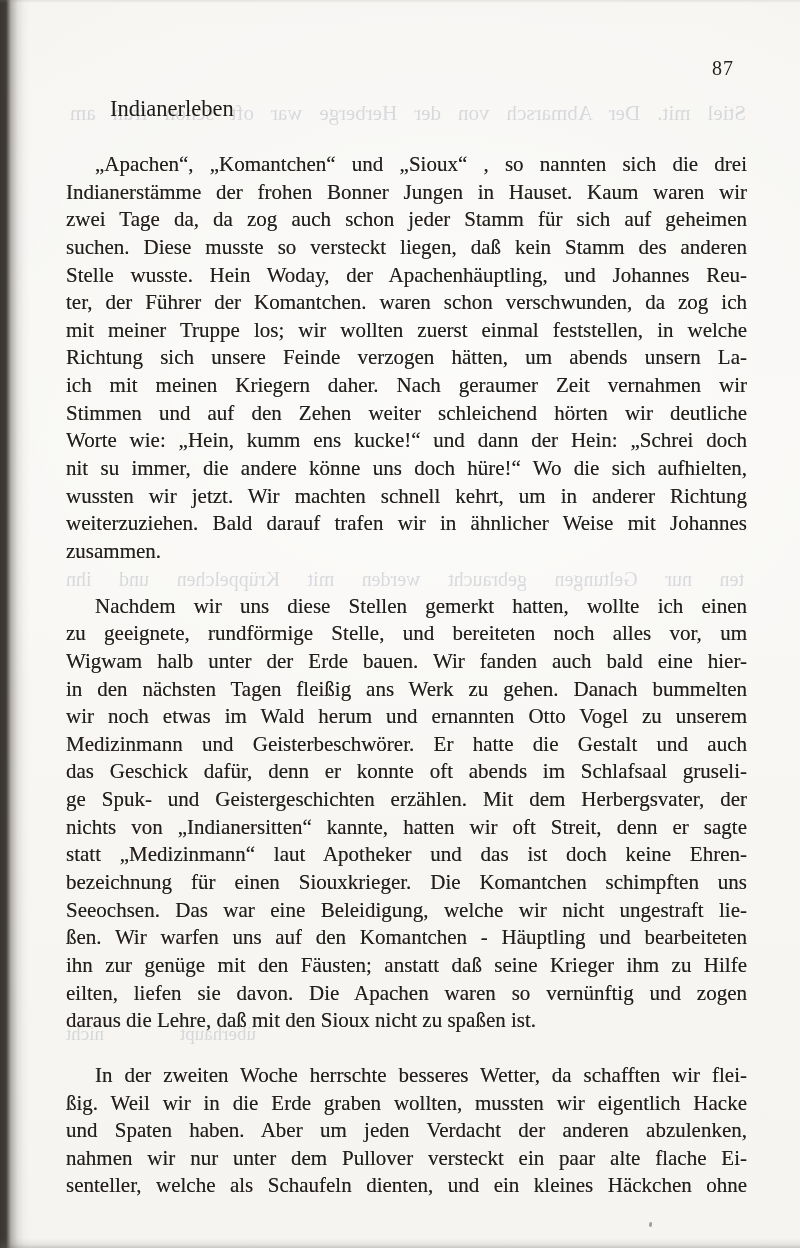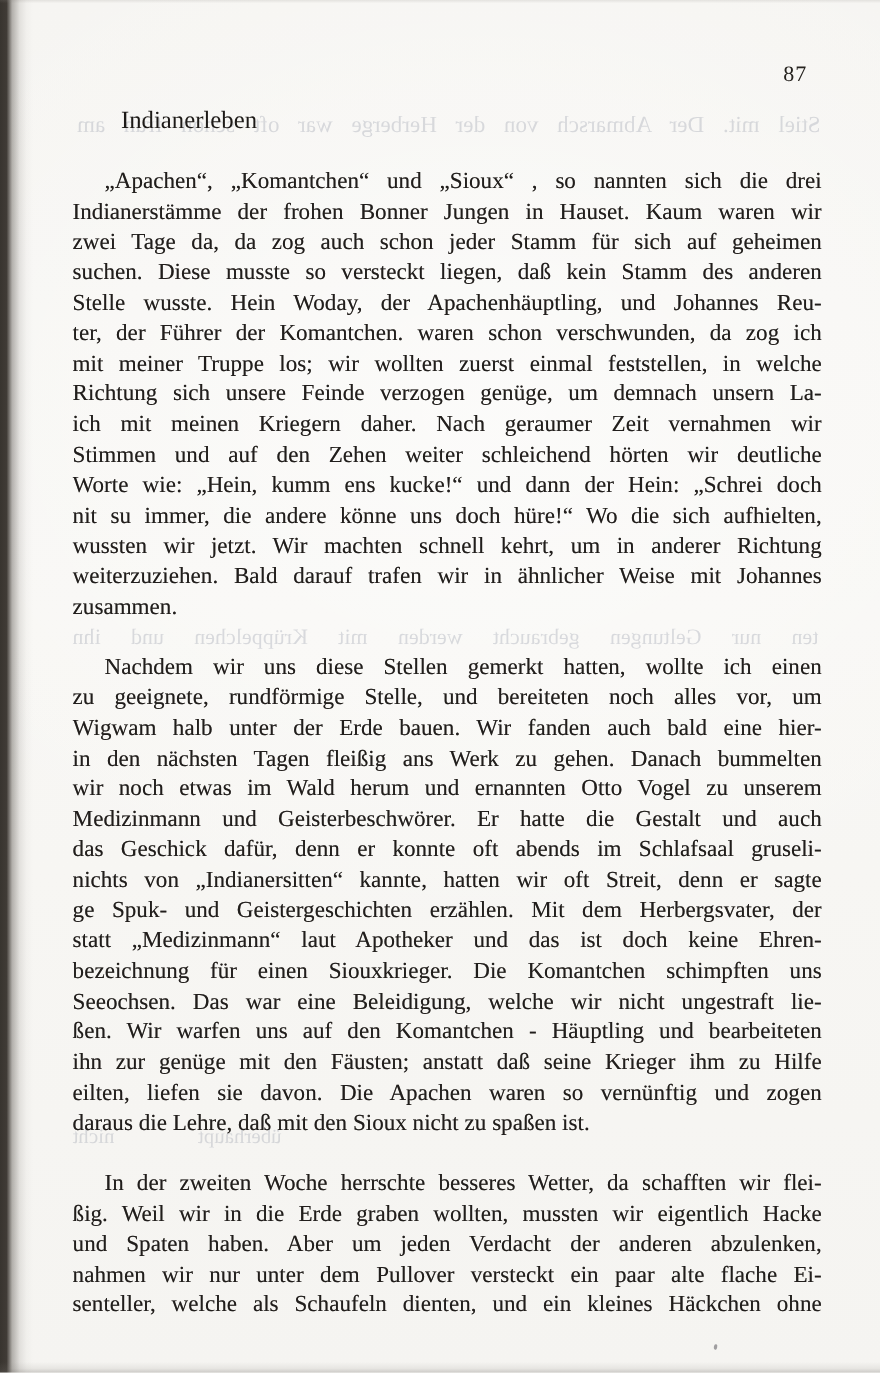--- a/index.html
+++ b/index.html
@@ -102,37 +102,37 @@
   <div class="content">
     <div class="title">Indianerleben</div>
     <div>
         <div class="line first">„Apachen“, „Komantchen“ und „Sioux“ , so nannten sich die drei</div>
         <div class="line">Indianerstämme der frohen Bonner Jungen in Hauset. Kaum waren wir</div>
         <div class="line">zwei Tage da, da zog auch schon jeder Stamm für sich auf geheimen</div>
         <div class="line">suchen. Diese musste so versteckt liegen, daß kein Stamm des anderen</div>
         <div class="line">Stelle wusste. Hein Woday, der Apachenhäuptling, und Johannes Reu-</div>
         <div class="line">ter, der Führer der Komantchen. waren schon verschwunden, da zog ich</div>
         <div class="line">mit meiner Truppe los; wir wollten zuerst einmal feststellen, in welche</div>
-        <div class="line">Richtung sich unsere Feinde verzogen genüge, um demnach unsern La-</div>
+        <div class="line">Richtung sich unsere Feinde verzogen hätten, um abends unsern La-</div>
         <div class="line">ich mit meinen Kriegern daher. Nach geraumer Zeit vernahmen wir</div>
         <div class="line">Stimmen und auf den Zehen weiter schleichend hörten wir deutliche</div>
         <div class="line">Worte wie: „Hein, kumm ens kucke!“ und dann der Hein: „Schrei doch</div>
         <div class="line">nit su immer, die andere könne uns doch hüre!“ Wo die sich aufhielten,</div>
         <div class="line">wussten wir jetzt. Wir machten schnell kehrt, um in anderer Richtung</div>
         <div class="line">weiterzuziehen. Bald darauf trafen wir in ähnlicher Weise mit Johannes</div>
         <div class="line end">zusammen.</div>
         <div class="line first">Nachdem wir uns diese Stellen gemerkt hatten, wollte ich einen</div>
         <div class="line">zu geeignete, rundförmige Stelle, und bereiteten noch alles vor, um</div>
         <div class="line">Wigwam halb unter der Erde bauen. Wir fanden auch bald eine hier-</div>
         <div class="line">in den nächsten Tagen fleißig ans Werk zu gehen. Danach bummelten</div>
         <div class="line">wir noch etwas im Wald herum und ernannten Otto Vogel zu unserem</div>
         <div class="line">Medizinmann und Geisterbeschwörer. Er hatte die Gestalt und auch</div>
         <div class="line">das Geschick dafür, denn er konnte oft abends im Schlafsaal gruseli-</div>
+        <div class="line">ge Spuk- und Geistergeschichten erzählen. Mit dem Herbergsvater, der</div>
         <div class="line">nichts von „Indianersitten“ kannte, hatten wir oft Streit, denn er sagte</div>
-        <div class="line">ge Spuk- und Geistergeschichten erzählen. Mit dem Herbergsvater, der</div>
         <div class="line">statt „Medizinmann“ laut Apotheker und das ist doch keine Ehren-</div>
         <div class="line">bezeichnung für einen Siouxkrieger. Die Komantchen schimpften uns</div>
         <div class="line">Seeochsen. Das war eine Beleidigung, welche wir nicht ungestraft lie-</div>
         <div class="line">ßen. Wir warfen uns auf den Komantchen - Häuptling und bearbeiteten</div>
         <div class="line">ihn zur genüge mit den Fäusten; anstatt daß seine Krieger ihm zu Hilfe</div>
         <div class="line">eilten, liefen sie davon. Die Apachen waren so vernünftig und zogen</div>
         <div class="line end">daraus die Lehre, daß mit den Sioux nicht zu spaßen ist.</div>
         <div class="line first">In der zweiten Woche herrschte besseres Wetter, da schafften wir flei-</div>
         <div class="line">ßig. Weil wir in die Erde graben wollten, mussten wir eigentlich Hacke</div>
         <div class="line">und Spaten haben. Aber um jeden Verdacht der anderen abzulenken,</div>

